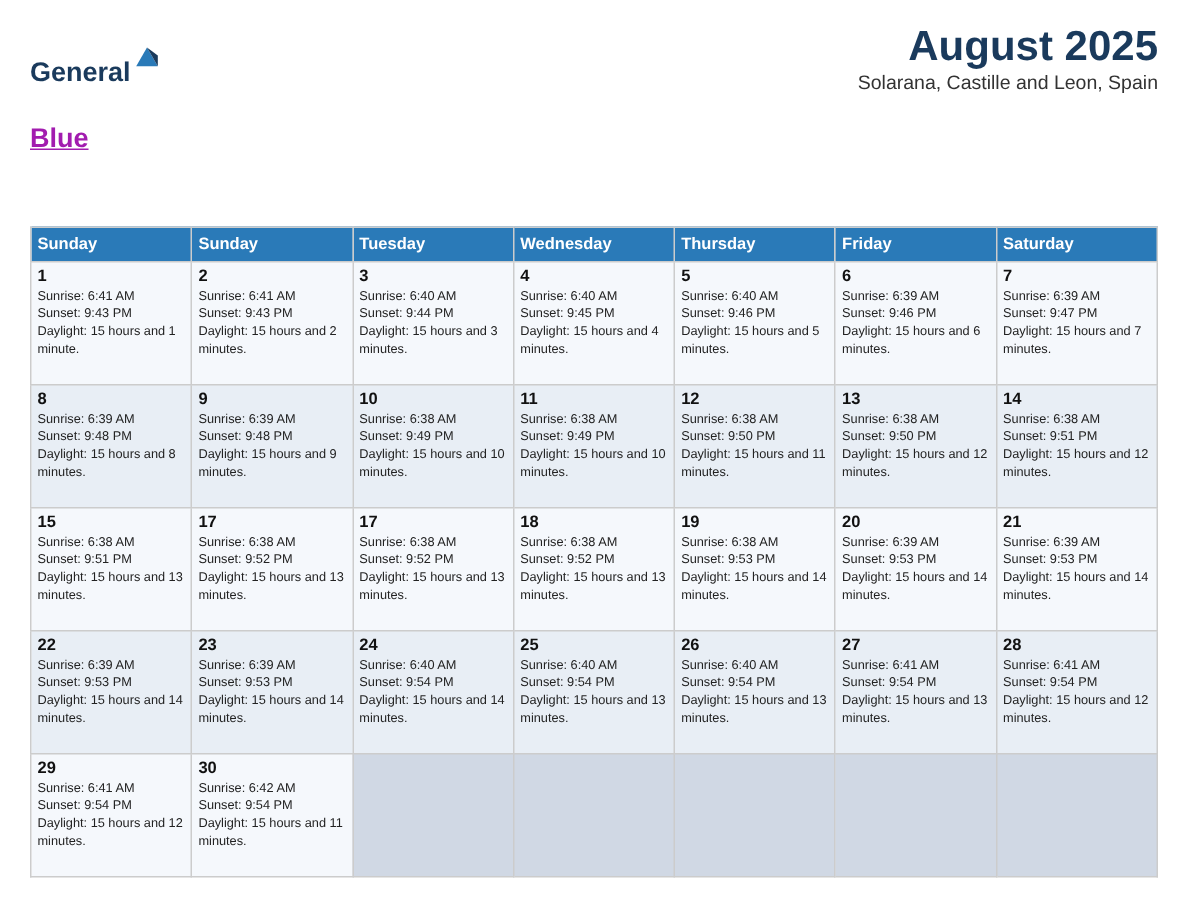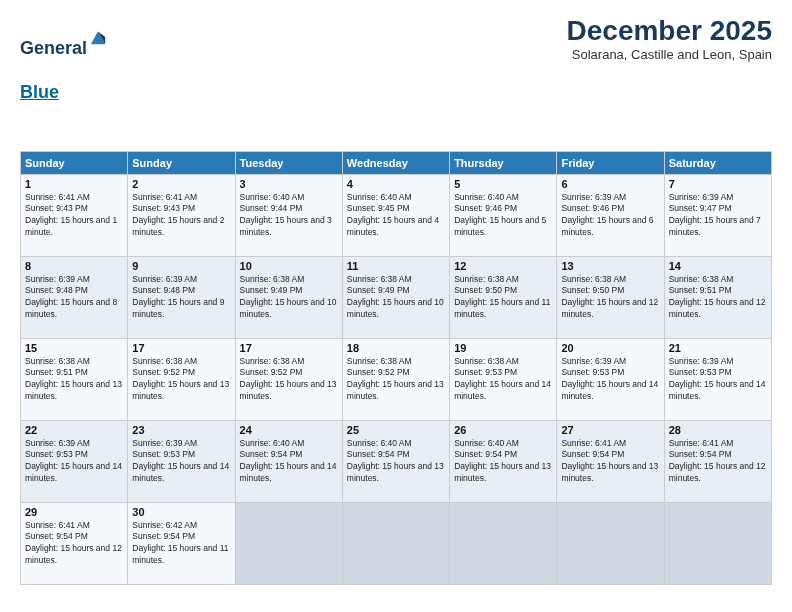--- a/index.html
+++ b/index.html
@@ -25,21 +25,21 @@
       display: flex;
       align-items: center;
     }
     .logo-text {
       font-size: 18px;
       font-weight: bold;
       color: #1a3a5c;
       line-height: 1.1;
       margin-top: 24px;
     }
-    .logo-text .blue { color: #0369a1; text-decoration: underline; }
+    .logo-text .blue { color: #a21caf; text-decoration: underline; }
     .logo-icon {
       width: 18px;
       height: 18px;
       margin-left: 2px;
     }
     .title-block {
       text-align: right;
     }
     .main-title {
       font-size: 28px;
@@ -111,21 +111,21 @@
           <span class="logo-text">General</span>
           <svg class="logo-icon" viewBox="0 0 20 20">
             <polygon points="2,18 10,4 18,18" fill="#2a7ab8"></polygon>
             <polygon points="10,4 18,18 18,10" fill="#1a3a5c"></polygon>
           </svg>
         </div>
         <div class="logo-text"><span class="blue">Blue</span></div>
       </div>
     </div>
     <div class="title-block">
-      <div class="main-title">December 2025</div>
+      <div class="main-title">August 2025</div>
       <div class="subtitle">Solarana, Castille and Leon, Spain</div>
     </div>
   </div>
 
   <table class="calendar">
     <thead>
       <tr id="thead-row">
           <th>Sunday</th>
           <th>Sunday</th>
           <th>Tuesday</th>

